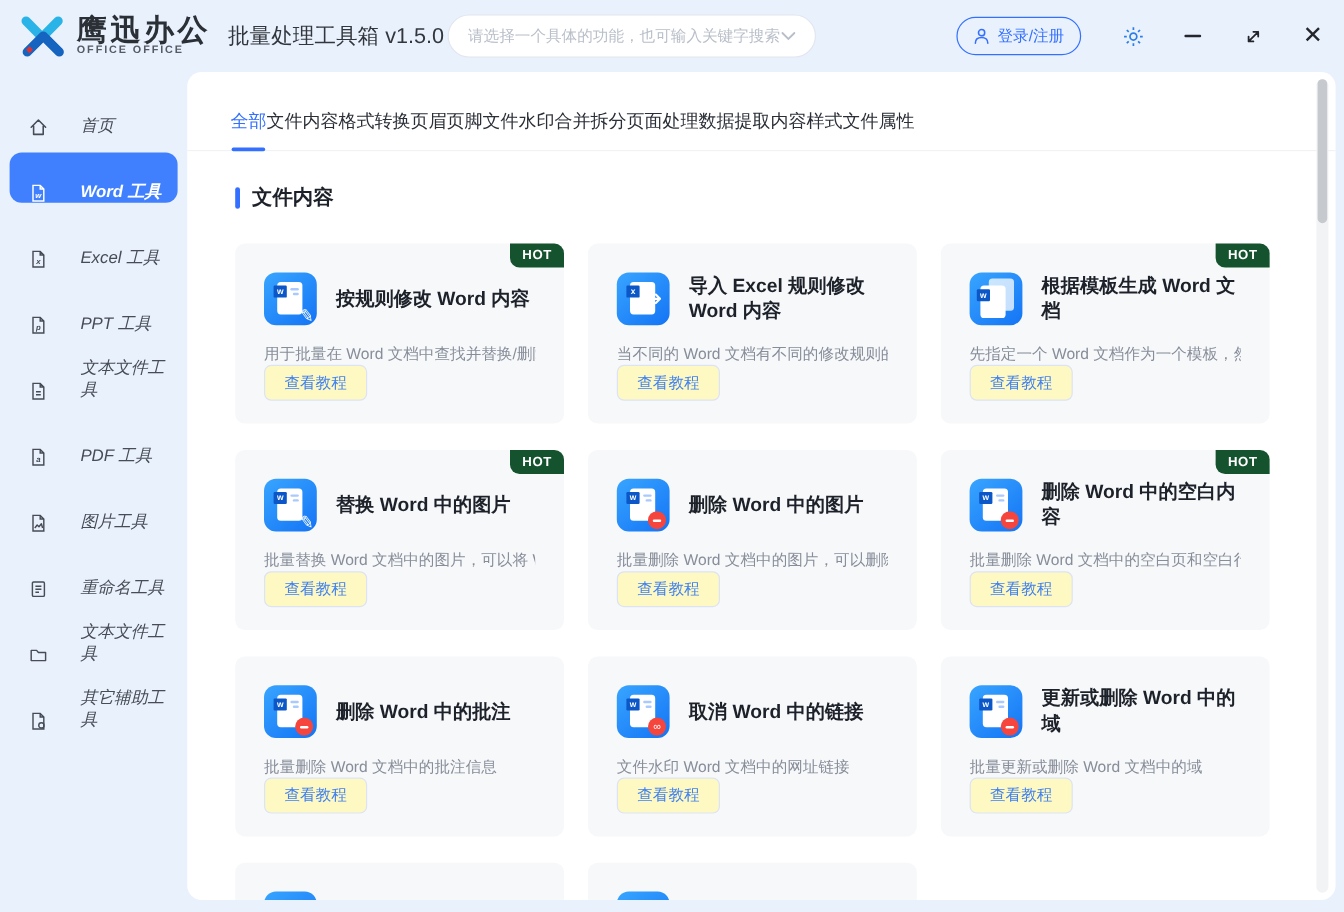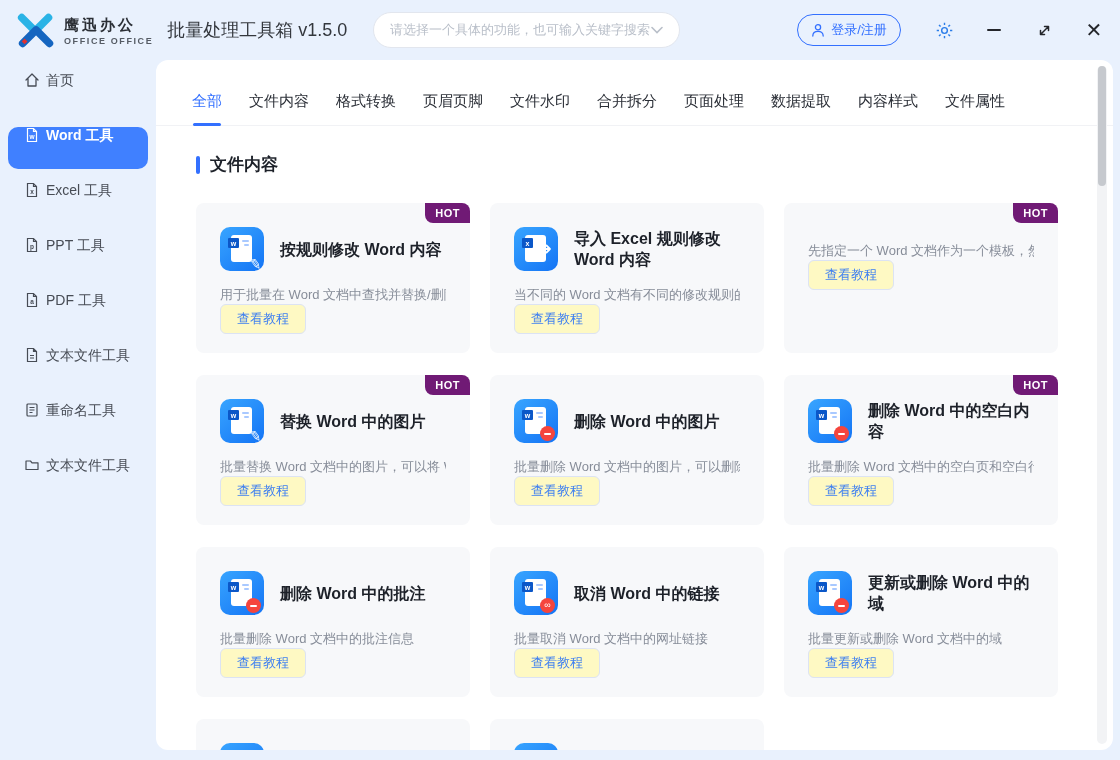--- a/index.html
+++ b/index.html
@@ -8,21 +8,21 @@
     font-family:"Liberation Sans","DejaVu Sans",sans-serif;
     background:#e9f1fd;
     position:relative; overflow:hidden;
     color:#1d2129;
   }
   
   .topbar { position:absolute; left:0; top:0; width:1120px; height:60px; display:flex; align-items:center; }
   .logo { display:flex; align-items:center; margin-left:16px; }
   .logo-mark { width:42px; height:42px; }
   .logo-text { margin-left:6px; display:flex; flex-direction:column; }
-  .logo-cn { font-size:15px; font-weight:bold; color:#2b2f36; letter-spacing:3px; line-height:22px;font-family:Liberation Serif, serif;}
+  .logo-cn { font-size:25px; font-weight:bold; color:#2b2f36; letter-spacing:3px; line-height:22px;}
   .logo-en { font-size:9px; font-weight:bold; color:#555b64; letter-spacing:1.6px; }
   .app-title { margin-left:14px; font-size:18px; color:#33373d; }
   .search-box {
     position:absolute; left:373px; top:12px; width:307px; height:36px;
     background:#fff; border:1px solid #e2e6ee; border-radius:18px;
     display:flex; align-items:center; padding:0 16px; cursor:pointer;
   }
   .search-ph { font-size:13px; color:#b9bfc9; flex:1; white-space:nowrap; overflow:hidden; }
   .login-btn {
     position:absolute; left:797px; top:14px; width:104px; height:32px;
@@ -33,51 +33,51 @@
   .winbtn { position:absolute; top:18px; width:24px; height:24px; display:flex; align-items:center; justify-content:center; cursor:pointer; }
   .gear-btn   { left:932px; }
   .min-btn    { left:982px; }
   .expand-btn { left:1032px;}
   .close-btn  { left:1082px; font-size:20px; color:#24262b; line-height:1; }
   .min-bar { width:14px; height:2px; background:#24262b; border-radius:1px; }
   
   .sidebar { position:absolute; left:0; top:60px; width:156px; height:700px; }
   .side-item {
     position:relative; margin:0 8px 13px 8px; height:42px; border-radius:10px;
-    display:flex; align-items:flex-start; padding-left:16px; gap:6px;
-    font-size:14px; color:#474c55; cursor:pointer;
+    display:flex; align-items:flex-end; padding-left:16px; gap:27px;
+    font-size:14px; color:#474c55; cursor:pointer;font-style:italic;
   }
   .side-item:first-child { margin-top:12px; }
   .side-item.active { background:#4080ff; color:#ffffff; font-weight:bold; }
   .side-item svg { flex:0 0 auto; }
   
   .panel {
     position:absolute; left:156px; top:60px; width:957px; height:690px;
     background:#fff; border-radius:12px; overflow:hidden;
   }
-  .tabs-wrap { padding:32px 36px 14px 36px; border-bottom:1px solid #f1f2f5; display:flex; gap:27px; position:relative; }
+  .tabs-wrap { padding:32px 36px 14px 36px; border-bottom:1px solid #f1f2f5; display:flex; position:relative; }
   .tab { font-size:15px; color:#2a2e36; cursor:pointer; position:relative; white-space:nowrap; }
   .tab.active { color:#3370ff; }
   .tab.active::after {
     content:""; position:absolute; left:50%; transform:translateX(-50%);
     bottom:-15px; width:28px; height:3px; border-radius:2px; background:#3370ff;
   }
   .section-hd { margin:27px 0 0 40px; display:flex; align-items:center; gap:10px; }
   .section-bar { width:4px; height:18px; border-radius:2px; background:#3370ff; }
   .section-title { font-size:17px; font-weight:bold; color:#1d2129; }
   .grid {
     margin:27px 0 0 40px;
     display:grid; grid-template-columns:repeat(3,274px); gap:22px 20px;
   }
   .card {
     position:relative; width:274px; height:150px; background:#f7f8fa;
     border-radius:8px; padding:24px; cursor:pointer;
   }
   .hot {
-    position:absolute; right:0; top:0; background:#701a75; color:#fff;
+    position:absolute; right:0; top:0; background:#14532d; color:#fff;
     font-size:11px; font-weight:bold; padding:4px 10px;
     border-radius:0 8px 0 8px; letter-spacing:.5px;
   }
   .card-top { display:flex; align-items:center; gap:16px; min-height:44px; }
   .card-title { font-size:16px; font-weight:bold; color:#1d2129; line-height:21px; }
   .card-desc {
     margin-top:15px; font-size:13px; color:#878d99; white-space:nowrap;
     overflow:hidden; max-width:230px;
   }
   .tut-btn {
@@ -197,49 +197,63 @@
   <div class="side-item">
     <svg width="16" height="16" viewBox="0 0 16 16" stroke="currentColor" stroke-width="1.2" fill="none">
       <path d="M3.5 1.5 H9.5 L12.5 4.5 V14.5 H3.5 Z M9.5 1.5 V4.5 H12.5"></path>
       <text x="8" y="12" font-size="6.5" text-anchor="middle" fill="currentColor" stroke="none" font-weight="bold">p</text>
     </svg>
     <span>PPT 工具</span>
   </div>
 
   <div class="side-item">
     <svg width="16" height="16" viewBox="0 0 16 16" stroke="currentColor" stroke-width="1.2" fill="none">
+      <path d="M3.5 1.5 H9.5 L12.5 4.5 V14.5 H3.5 Z M9.5 1.5 V4.5 H12.5 M6 8.5 H10 M6 11 H10"></path>
+    </svg>
+    <span>文本文件工具</span>
+  </div>
+
+  <div class="side-item">
+    <svg width="16" height="16" viewBox="0 0 16 16" stroke="currentColor" stroke-width="1.2" fill="none">
       <path d="M3.5 1.5 H9.5 L12.5 4.5 V14.5 H3.5 Z M9.5 1.5 V4.5 H12.5"></path>
       <text x="8" y="12" font-size="6.5" text-anchor="middle" fill="currentColor" stroke="none" font-weight="bold">a</text>
     </svg>
     <span>PDF 工具</span>
   </div>
 
   <div class="side-item">
     <svg width="16" height="16" viewBox="0 0 16 16" stroke="currentColor" stroke-width="1.2" fill="none">
-      <path d="M3.5 1.5 H9.5 L12.5 4.5 V14.5 H3.5 Z M9.5 1.5 V4.5 H12.5 M6 8.5 H10 M6 11 H10"></path>
-    </svg>
-    <span>文本文件工具</span>
-  </div>
-
+      <path d="M3.5 1.5 H9.5 L12.5 4.5 V14.5 H3.5 Z M9.5 1.5 V4.5 H12.5"></path>
+      <path d="M5 12 L7 9.5 L8.5 11 L10.5 8.5 L11.5 12" stroke-linejoin="round"></path>
+    </svg>
+    <span>图片工具</span>
+  </div>
 
   <div class="side-item">
     <svg width="16" height="16" viewBox="0 0 16 16" stroke="currentColor" stroke-width="1.2" fill="none">
       <rect x="3" y="2" width="10" height="12" rx="1"></rect>
       <path d="M5.5 5.5 H10.5 M5.5 8 H10.5 M5.5 10.5 H8.5"></path>
     </svg>
     <span>重命名工具</span>
   </div>
 
   <div class="side-item">
     <svg width="16" height="16" viewBox="0 0 16 16" stroke="currentColor" stroke-width="1.2" fill="none">
       <path d="M2 4 H6.5 L8 5.8 H14 V12.5 H2 Z" stroke-linejoin="round"></path>
     </svg>
     <span>文本文件工具</span>
   </div>
 
+  <div class="side-item">
+    <svg width="16" height="16" viewBox="0 0 16 16" stroke="currentColor" stroke-width="1.2" fill="none">
+      <path d="M3.5 1.5 H9.5 L12.5 4.5 V14.5 H3.5 Z M9.5 1.5 V4.5 H12.5"></path>
+      <circle cx="10.5" cy="11.5" r="2.2"></circle>
+    </svg>
+    <span>其它辅助工具</span>
+  </div>
 </div>
 
 <div class="panel">
 
   <div class="tabs-wrap">
     <span class="tab active">全部</span>
     <span class="tab">文件内容</span>
     <span class="tab">格式转换</span>
     <span class="tab">页眉页脚</span>
     <span class="tab">文件水印</span>
@@ -285,20 +299,29 @@
           </svg>
         </div>
         <span class="card-title">导入 Excel 规则修改 Word 内容</span>
       </div>
       <div class="card-desc">当不同的 Word 文档有不同的修改规则的...</div>
       <span class="tut-btn">查看教程</span>
     </div>
 
     <div class="card">
       <span class="hot">HOT</span>
+      <div class="card-top">
+        <div class="tool-icon">
+          <div class="t-doc t-back"></div>
+          <div class="t-doc t-front">
+              <span class="t-w">w</span>
+            </div>
+        </div>
+        <span class="card-title">根据模板生成 Word 文档</span>
+      </div>
       <div class="card-desc">先指定一个 Word 文档作为一个模板，然...</div>
       <span class="tut-btn">查看教程</span>
     </div>
 
     <div class="card">
       <span class="hot">HOT</span>
       <div class="card-top">
         <div class="tool-icon">
           <div class="t-doc">
               <span class="t-w">w</span>
@@ -367,21 +390,21 @@
         <div class="tool-icon">
           <div class="t-doc">
               <span class="t-w">w</span>
               <i class="t-l l1"></i>
               <i class="t-l l2"></i>
             </div>
           <span class="ov-link">∞</span>
         </div>
         <span class="card-title">取消 Word 中的链接</span>
       </div>
-      <div class="card-desc">批量取消 Word 文档中的网址链接</div>
+      <div class="card-desc">文件水印 Word 文档中的网址链接</div>
       <span class="tut-btn">查看教程</span>
     </div>
 
     <div class="card">
       <div class="card-top">
         <div class="tool-icon">
           <div class="t-doc">
               <span class="t-w">w</span>
               <i class="t-l l1"></i>
               <i class="t-l l2"></i>

